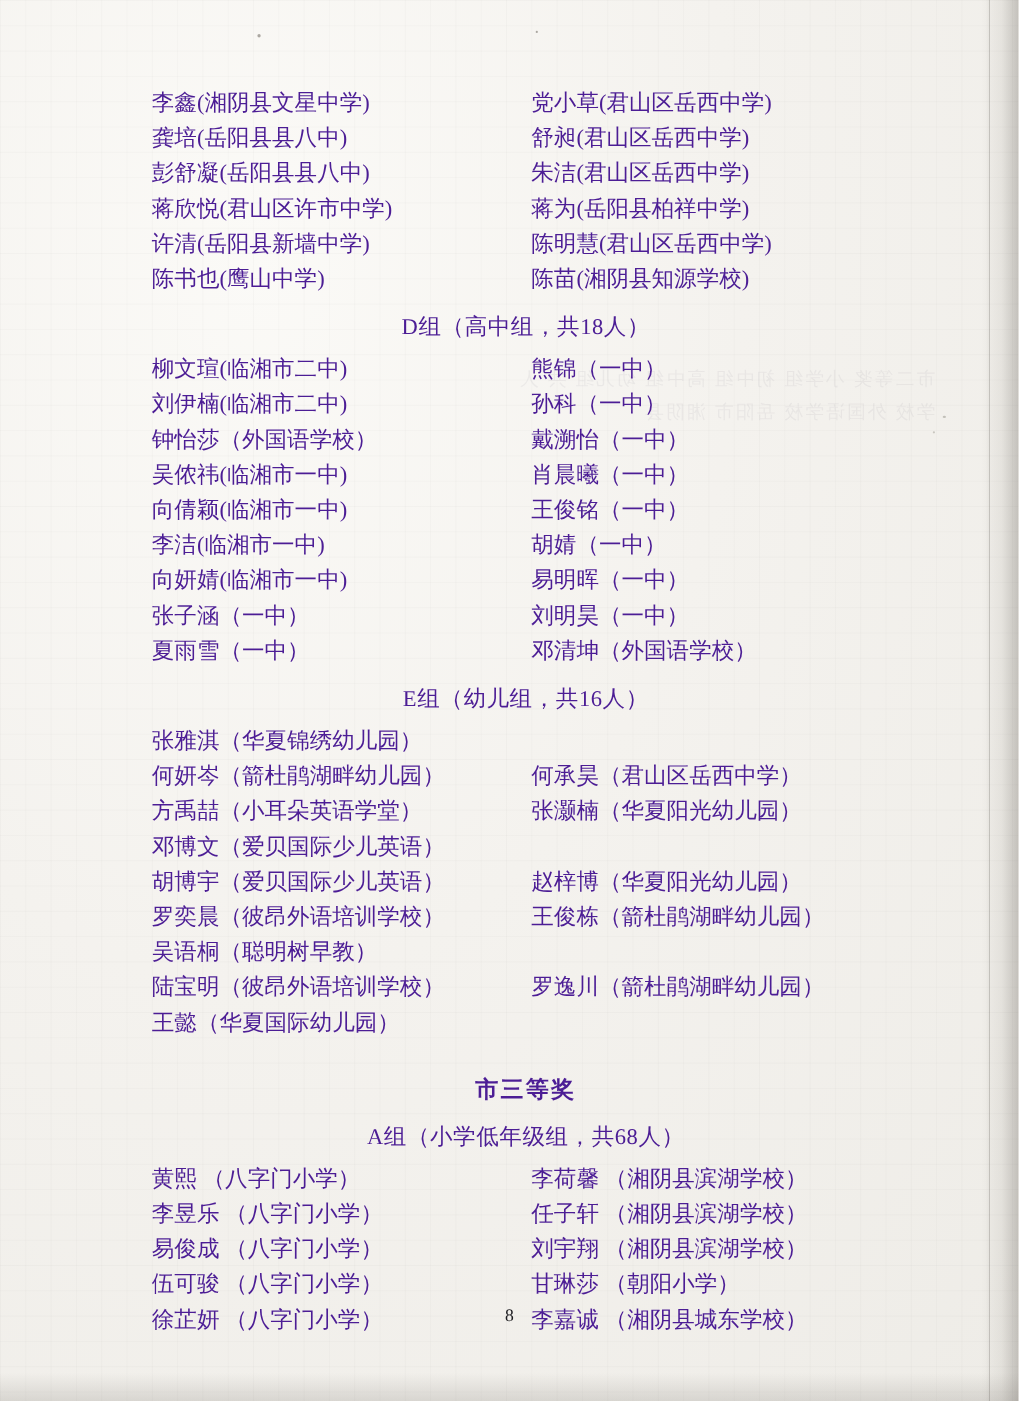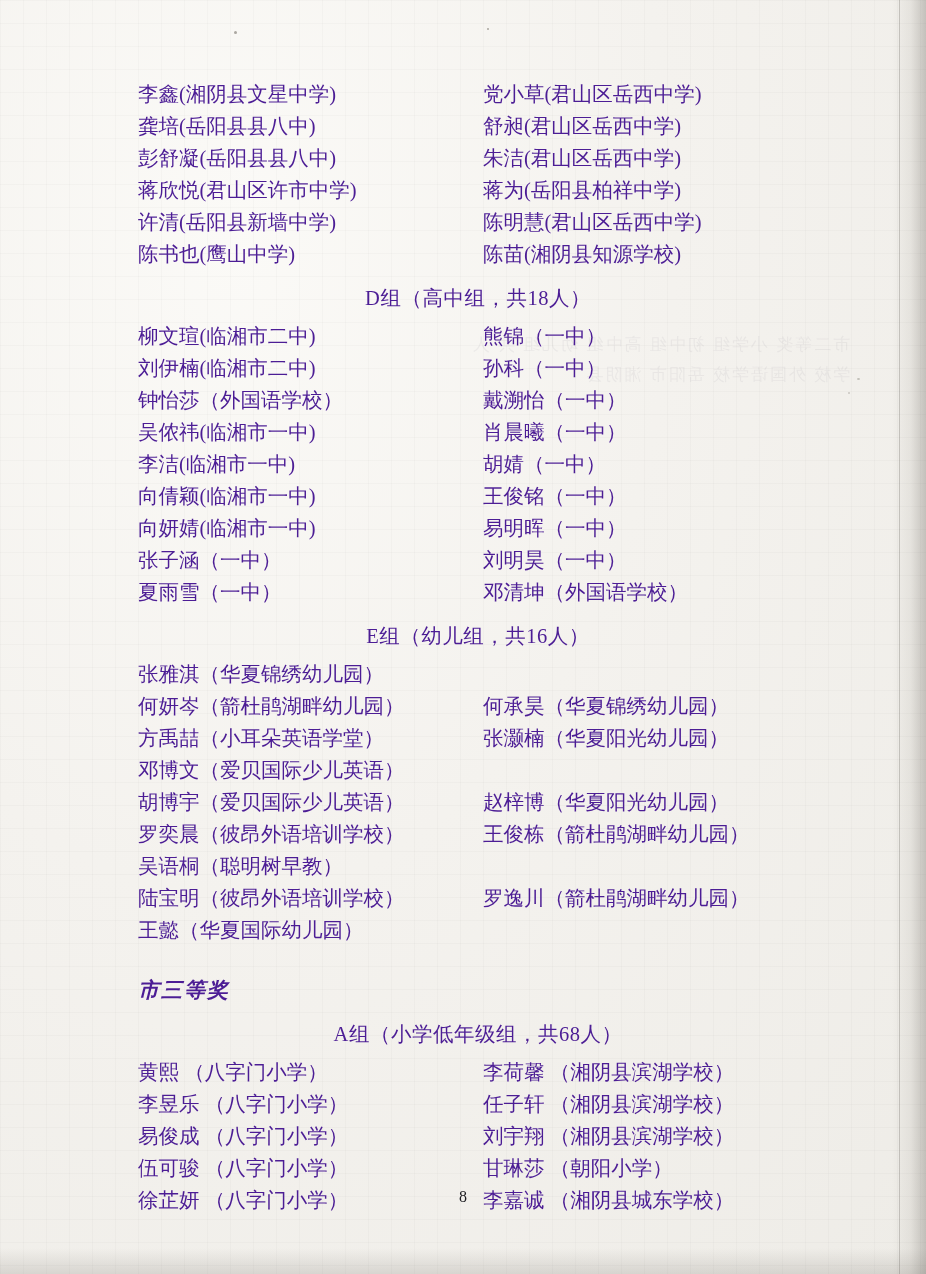--- a/index.html
+++ b/index.html
@@ -107,27 +107,27 @@
   .group-head {
     text-align: center;
     font-size: 20.5px;
     font-weight: normal;
     line-height: 32px;
     margin-top: 12px;
     margin-bottom: 6px;
     letter-spacing: 0.5px;
   }
   .section-head {
+    text-align: center;
     font-size: 21px;
     font-weight: bold;
     line-height: 32px;
     margin-top: 28px;
     margin-bottom: 10px;
     letter-spacing: 2px;
-    font-style: italic;
   }
 
   .page-num {
     position: absolute;
     left: 0;
     top: 1188px;
     width: 926px;
     text-align: center;
     font-size: 16px;
     color: #1c1c20;
@@ -190,48 +190,48 @@
         </div>
         <div class="name-row">
           <div class="col-l">钟怡莎（外国语学校）</div>
           <div class="col-r">戴溯怡（一中）</div>
         </div>
         <div class="name-row">
           <div class="col-l">吴侬祎(临湘市一中)</div>
           <div class="col-r">肖晨曦（一中）</div>
         </div>
         <div class="name-row">
+          <div class="col-l">向倩颖(临湘市一中)</div>
+          <div class="col-r">王俊铭（一中）</div>
+        </div>
+        <div class="name-row">
           <div class="col-l">李洁(临湘市一中)</div>
           <div class="col-r">胡婧（一中）</div>
         </div>
         <div class="name-row">
-          <div class="col-l">向倩颖(临湘市一中)</div>
-          <div class="col-r">王俊铭（一中）</div>
-        </div>
-        <div class="name-row">
           <div class="col-l">向妍婧(临湘市一中)</div>
           <div class="col-r">易明晖（一中）</div>
         </div>
         <div class="name-row">
           <div class="col-l">张子涵（一中）</div>
           <div class="col-r">刘明昊（一中）</div>
         </div>
         <div class="name-row">
           <div class="col-l">夏雨雪（一中）</div>
           <div class="col-r">邓清坤（外国语学校）</div>
         </div>
       </div>
       <div class="group-head">E组（幼儿组，共16人）</div>
       <div class="names">
         <div class="name-row">
           <div class="col-r">张雅淇（华夏锦绣幼儿园）</div>
         </div>
         <div class="name-row">
           <div class="col-l">何妍岑（箭杜鹃湖畔幼儿园）</div>
-          <div class="col-r">何承昊（华夏锦绣幼儿园）</div>
+          <div class="col-r">何承昊（君山区岳西中学）</div>
         </div>
         <div class="name-row">
           <div class="col-l">方禹喆（小耳朵英语学堂）</div>
           <div class="col-r">张灏楠（华夏阳光幼儿园）</div>
         </div>
         <div class="name-row">
           <div class="col-l">邓博文（爱贝国际少儿英语）</div>
         </div>
         <div class="name-row">
           <div class="col-l">胡博宇（爱贝国际少儿英语）</div>

